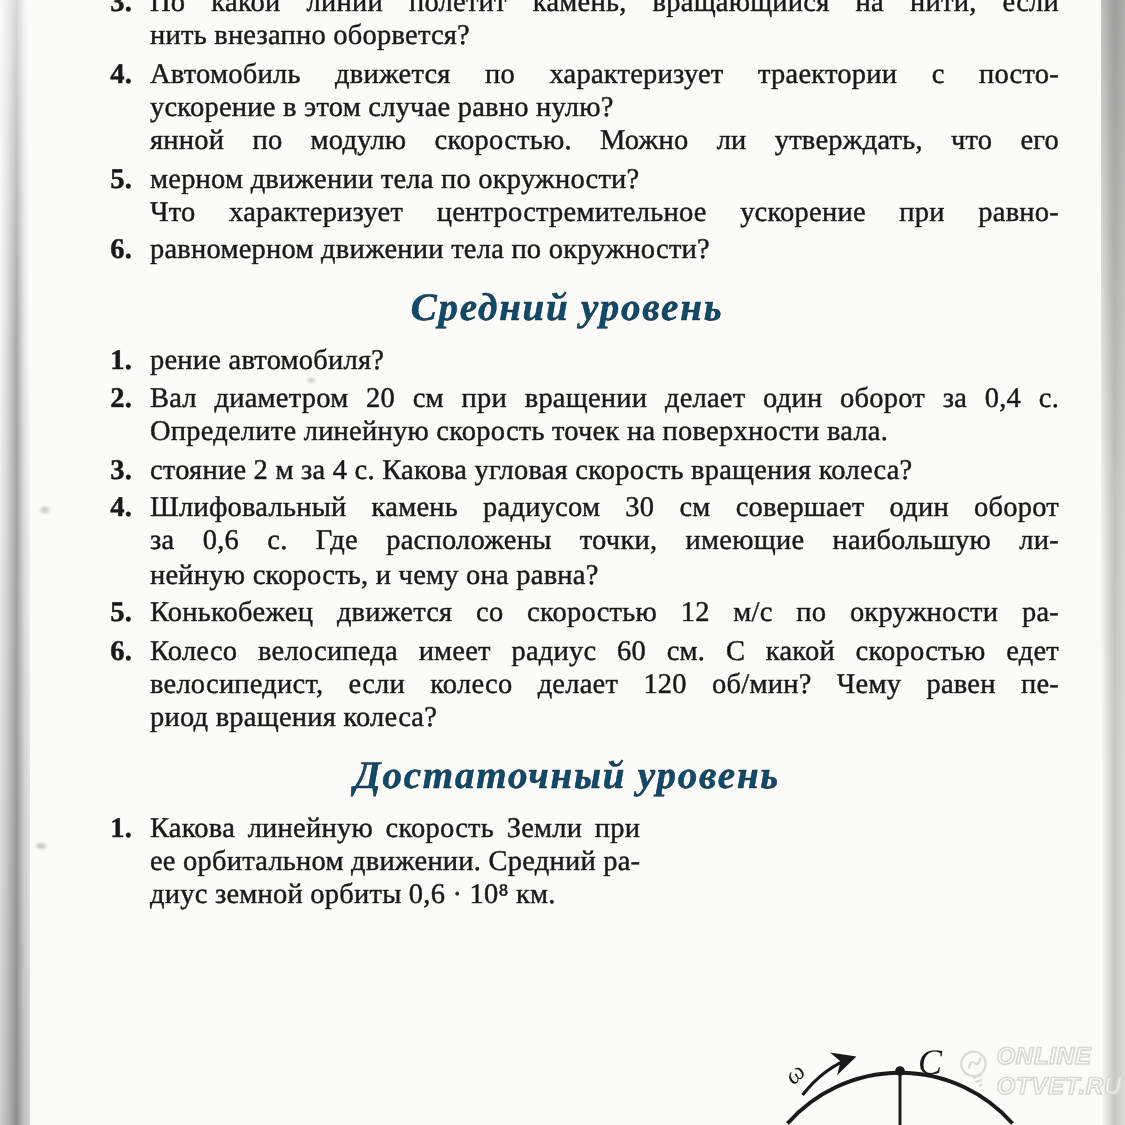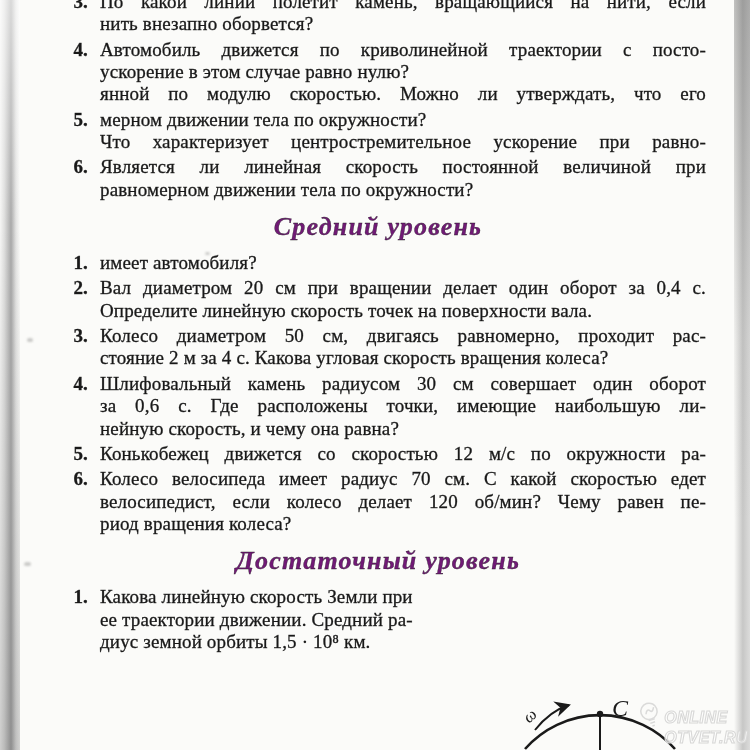--- a/index.html
+++ b/index.html
@@ -37,28 +37,28 @@
   .item{display:flex;margin-bottom:3px;}
   .num{flex:none;width:38px;text-align:right;font-weight:bold;}
   .txt{flex:1;margin-left:12px;}
   .line{
     text-align:justify;text-align-last:justify;white-space:nowrap;
   }
   .line.last{text-align-last:left;}
   .heading{
     margin:11px 0 10px 0;text-align:center;
     font-style:italic;font-weight:bold;font-size:26px;line-height:30px;
-    letter-spacing:1.2px;color:#701a75;
+    letter-spacing:1.2px;color:#0c4a6e;
   }
   .list-narrow .txt{max-width:341px;flex:none;}
   .figure{position:absolute;left:505px;top:686px;width:205px;height:64px;}
   .figure svg{display:block;}
   .watermark{
     position:absolute;right:2px;top:684px;width:112px;height:64px;
-    display:flex;align-items:flex-end;pointer-events:none;
+    display:flex;align-items:flex-start;pointer-events:none;
   }
   .wm-text{
     margin-left:2px;margin-top:11px;
     font-family:"Liberation Sans","DejaVu Sans",sans-serif;
     font-style:italic;font-weight:bold;font-size:16px;line-height:20px;
     letter-spacing:.5px;
     color:rgba(255,255,255,.65);
     -webkit-text-stroke:1.1px #d8d8d7;
   }
   .speck{position:absolute;background:#c9c9c7;border-radius:50%;filter:blur(1px);}
@@ -81,97 +81,95 @@
       <div class="item">
         <div class="num">3.</div>
         <div class="txt">
           <div class="line">По какой линии полетит камень, вращающийся на нити, если</div>
           <div class="line last">нить внезапно оборвется?</div>
         </div>
       </div>
       <div class="item">
         <div class="num">4.</div>
         <div class="txt">
-          <div class="line">Автомобиль движется по криволинейной траектории с посто-</div>
+          <div class="line">Автомобиль движется по характеризует траектории с посто-</div>
           <div class="line last">ускорение в этом случае равно нулю?</div>
           <div class="line">янной по модулю скоростью. Можно ли утверждать, что его</div>
         </div>
       </div>
       <div class="item">
         <div class="num">5.</div>
         <div class="txt">
           <div class="line last">мерном движении тела по окружности?</div>
           <div class="line">Что характеризует центростремительное ускорение при равно-</div>
         </div>
       </div>
       <div class="item">
         <div class="num">6.</div>
         <div class="txt">
-          <div class="line">Является ли линейная скорость постоянной величиной при</div>
           <div class="line last">равномерном движении тела по окружности?</div>
         </div>
       </div>
     </div>
 
   <div class="heading">Средний уровень</div>
 
   <div class="list">
       <div class="item">
         <div class="num">1.</div>
         <div class="txt">
-          <div class="line last">имеет автомобиля?</div>
+          <div class="line last">рение автомобиля?</div>
         </div>
       </div>
       <div class="item">
         <div class="num">2.</div>
         <div class="txt">
           <div class="line">Вал диаметром 20 см при вращении делает один оборот за 0,4 с.</div>
           <div class="line last">Определите линейную скорость точек на поверхности вала.</div>
         </div>
       </div>
       <div class="item">
         <div class="num">3.</div>
         <div class="txt">
-          <div class="line">Колесо диаметром 50 см, двигаясь равномерно, проходит рас-</div>
           <div class="line last">стояние 2 м за 4 с. Какова угловая скорость вращения колеса?</div>
         </div>
       </div>
       <div class="item">
         <div class="num">4.</div>
         <div class="txt">
           <div class="line">Шлифовальный камень радиусом 30 см совершает один оборот</div>
           <div class="line">за 0,6 с. Где расположены точки, имеющие наибольшую ли-</div>
           <div class="line last">нейную скорость, и чему она равна?</div>
         </div>
       </div>
       <div class="item">
         <div class="num">5.</div>
         <div class="txt">
           <div class="line">Конькобежец движется со скоростью 12 м/с по окружности ра-</div>
         </div>
       </div>
       <div class="item">
         <div class="num">6.</div>
         <div class="txt">
-          <div class="line">Колесо велосипеда имеет радиус 70 см. С какой скоростью едет</div>
+          <div class="line">Колесо велосипеда имеет радиус 60 см. С какой скоростью едет</div>
           <div class="line">велосипедист, если колесо делает 120 об/мин? Чему равен пе-</div>
           <div class="line last">риод вращения колеса?</div>
         </div>
       </div>
     </div>
 
   <div class="heading">Достаточный уровень</div>
 
   <div class="list list-narrow">
       <div class="item">
         <div class="num">1.</div>
         <div class="txt">
           <div class="line">Какова линейную скорость Земли при</div>
-          <div class="line">ее траектории движении. Средний ра-</div>
-          <div class="line last">диус земной орбиты 1,5 · 10⁸ км.</div>
+          <div class="line">ее орбитальном движении. Средний ра-</div>
+          <div class="line last">диус земной орбиты 0,6 · 10⁸ км.</div>
         </div>
       </div>
     </div>
 </div>
 
 <div class="figure">
   <svg width="205" height="64" viewBox="0 0 205 64">
     <defs>
       <marker id="arrowhead" markerWidth="9" markerHeight="8" refX="7" refY="4" orient="auto">
         <path d="M0,0 L8,4 L0,8 L2.5,4 Z" fill="#1a1a1a"></path>

